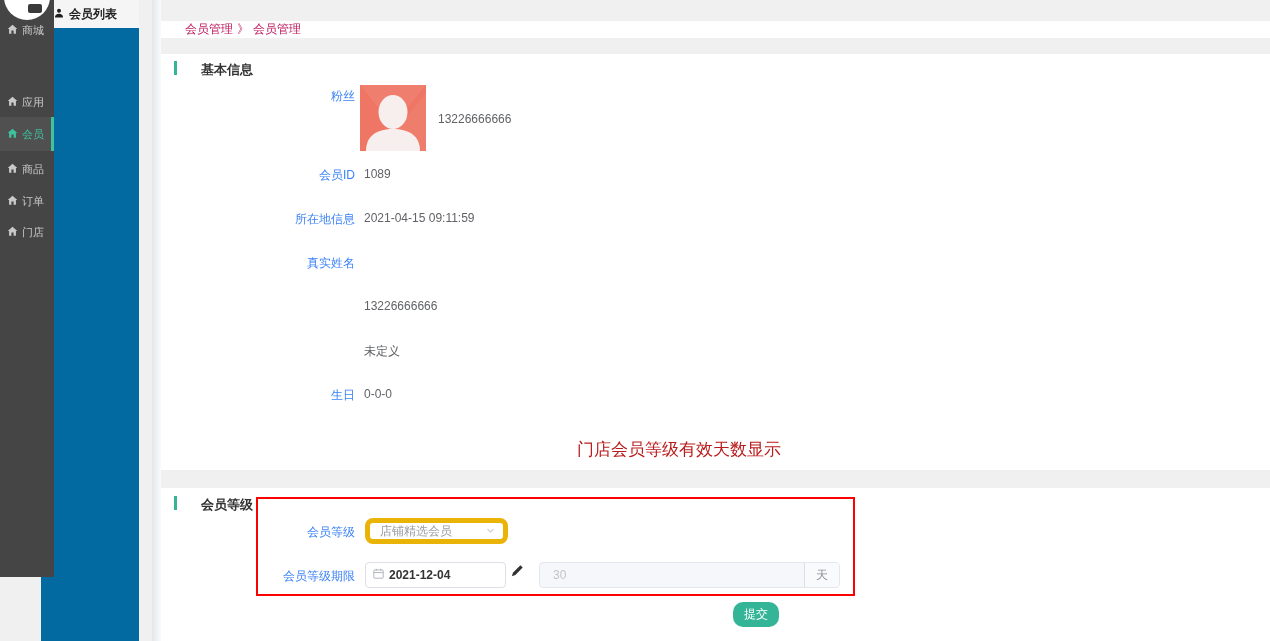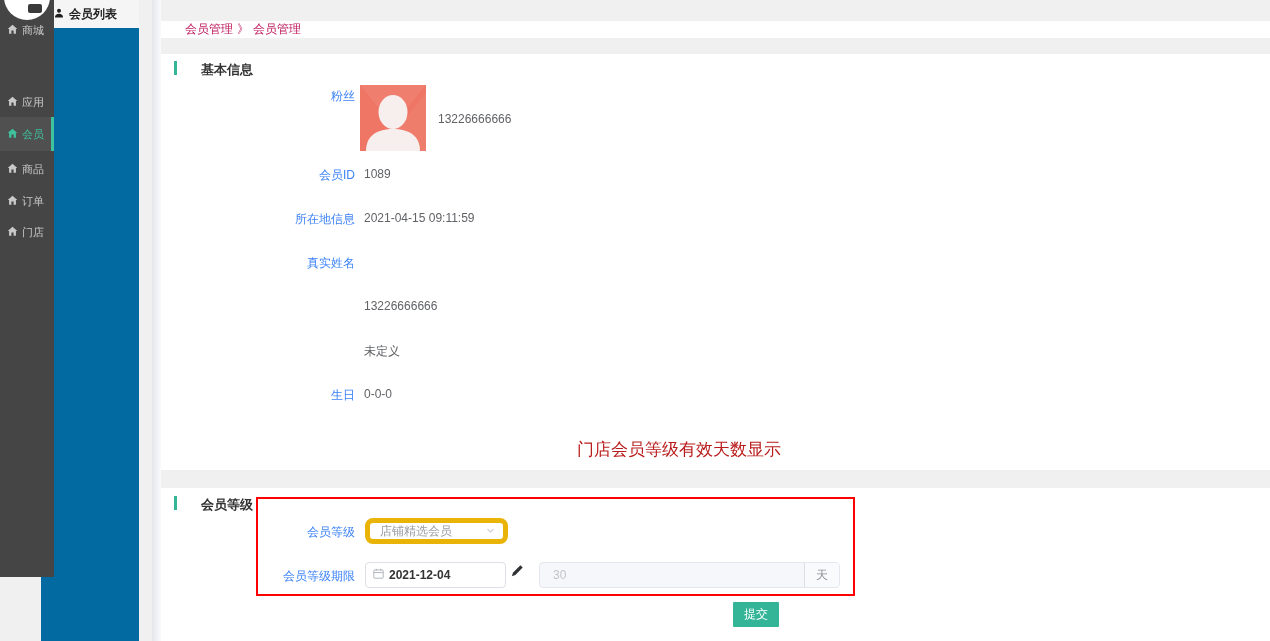--- a/index.html
+++ b/index.html
@@ -43,21 +43,21 @@
   .red-box { position:absolute; left:95px; top:9px; width:599px; height:99px; border:2px solid #ff0000; }
   .el-select { position:absolute; left:204px; top:30px; width:143px; height:26px; background:#fff; border:5px solid #eab308; border-radius:8px; display:flex; align-items:center; padding:0 8px 0 10px; color:#9a9da2; font-size:12px; cursor:pointer; }
   .el-select .chev { margin-left:auto; color:#c0c4cc; }
   .date-input { position:absolute; left:204px; top:74px; width:141px; height:26px; background:#fff; border:1px solid #dcdfe6; border-radius:4px; display:flex; align-items:center; padding:0 6px 0 7px; gap:5px; color:#333; font-size:12px; font-weight:bold; cursor:pointer; }
   .edit-pencil { position:absolute; left:350px; top:76px; cursor:pointer; }
   .days-input-wrap { position:absolute; left:378px; top:74px; width:301px; height:26px; border:1px solid #e4e7ed; border-radius:4px; background:#f5f7fa; display:flex; overflow:hidden; }
   .days-input { flex:1; border:none; outline:none; background:transparent; padding-left:13px; font-size:12px; color:#c0c4cc; font-family:inherit; }
   .days-input::placeholder { color:#c0c4cc; }
   .days-unit { width:35px; border-left:1px solid #dcdfe6; background:#f8fafc; display:flex; align-items:center; justify-content:center; color:#909399; font-size:12px; }
   
-  .submit-btn { position:absolute; left:572px; top:5px; width:46px; height:25px; background:#34b598; color:#fff; border:none; border-radius:1px; font-size:12px; cursor:pointer; font-family:inherit; }
+  .submit-btn { position:absolute; left:572px; top:5px; width:46px; height:25px; background:#34b598; color:#fff; border:none; border-radius:10px; font-size:12px; cursor:pointer; font-family:inherit; }
 </style>
 </head>
 <body>
 
 <div class="dark-sidebar">
   <div class="logo-circle">
     <div class="logo-mark"></div>
   </div>
 
   <div class="nav-item" style="top:14px">

